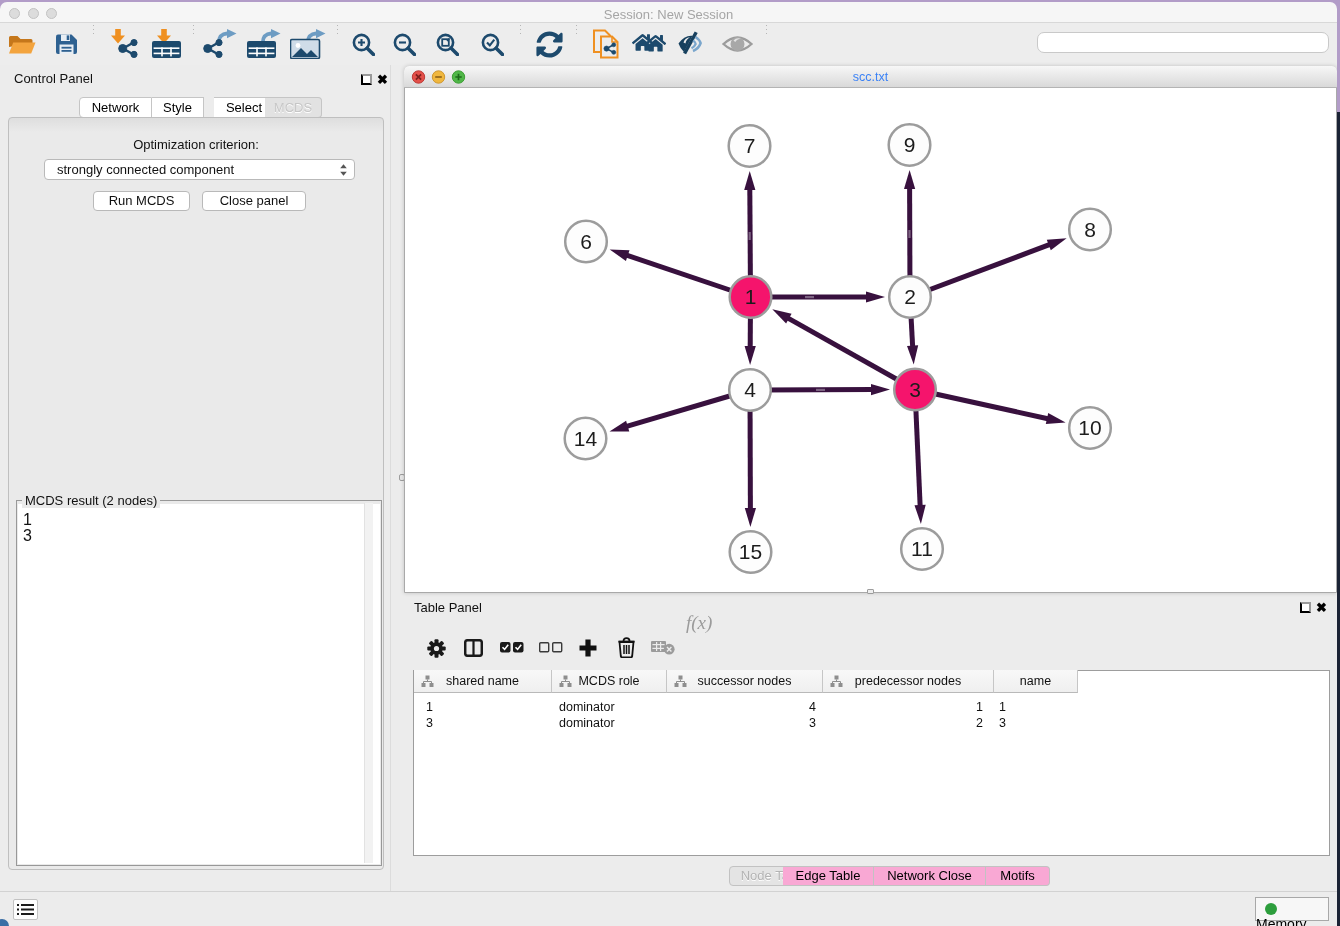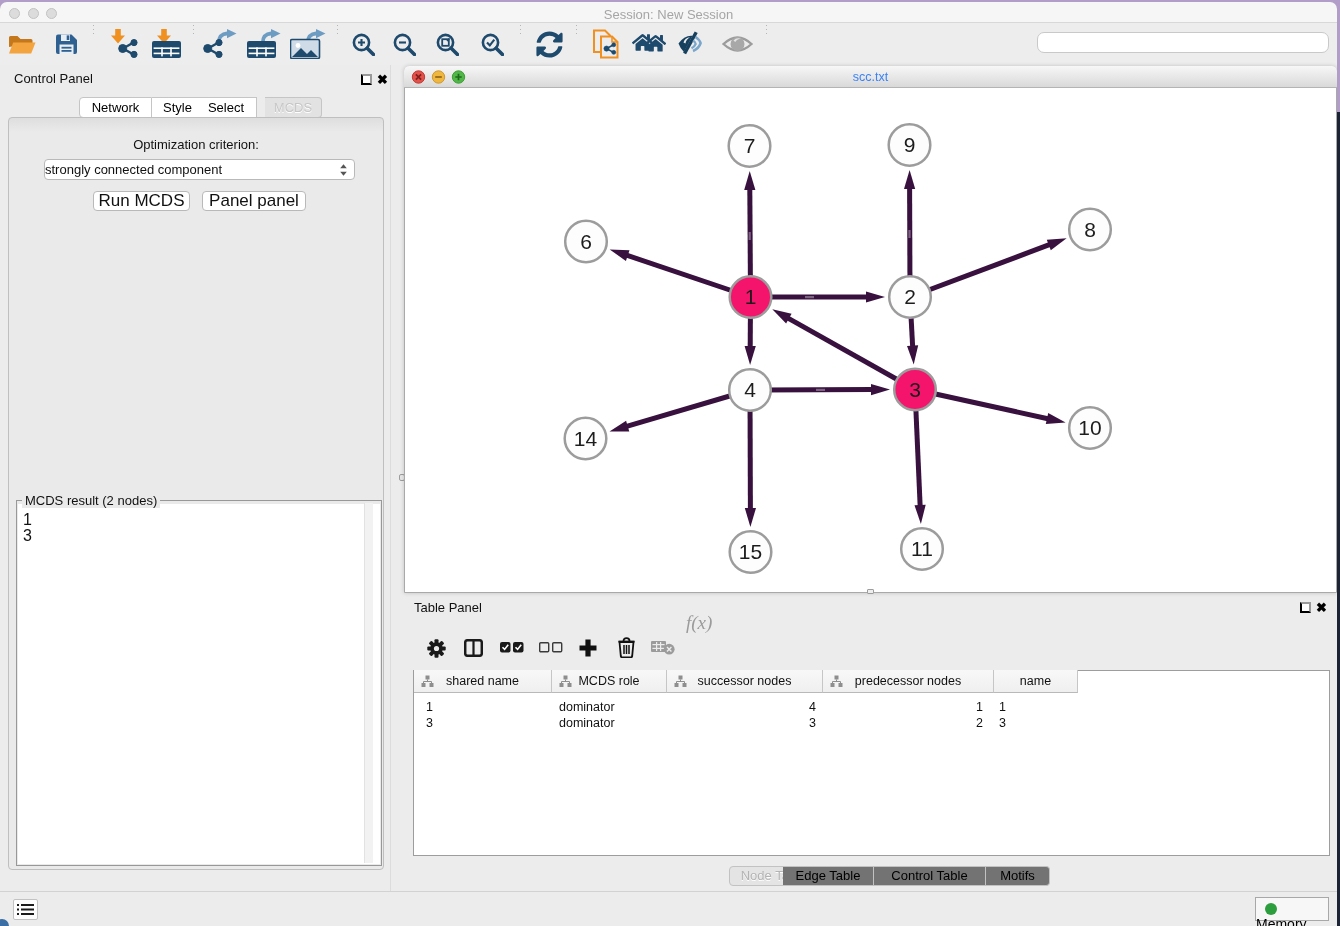--- a/index.html
+++ b/index.html
@@ -14,39 +14,39 @@
 #toolbar{position:absolute;left:0;top:23px;width:1337px;height:42px;background:#ededed;}
 .sep{position:absolute;top:5px;height:32px;width:1px;background-image:linear-gradient(#b5b5b5 28%,transparent 28%);background-size:1px 4px;}
 #searchbox{position:absolute;left:1037px;top:32px;width:292px;height:21px;background:#fff;border:1px solid #c9c9c9;border-radius:7px;}
 
 #cp-title{position:absolute;left:14px;top:71px;font-size:13px;color:#111;}
 .wicon-sq{position:absolute;width:11px;height:11px;border:2px solid #000;border-top:2px solid #9a9a9a;border-right:2px solid #9a9a9a;background:#fff;}
 .wicon-x{position:absolute;font-size:13px;font-weight:bold;color:#000;line-height:11px;}
 .tab{position:absolute;top:97px;height:21px;background:#fff;border:1px solid #c5c5c5;border-left:none;font-size:13px;color:#000;text-align:center;line-height:19px;}
 #tabpanel{position:absolute;left:8px;top:117px;width:376px;height:753px;border:1px solid #bfbfbf;border-radius:4px;background:linear-gradient(#dedede,#eaeaea 14px,#eaeaea);}
 #optlabel{position:absolute;left:0;top:137px;width:392px;text-align:center;font-size:13px;color:#111;}
-#combo{position:absolute;left:44px;top:159px;width:311px;height:21px;background:#fff;border:1px solid #b9b9b9;border-radius:4px;font-size:13px;color:#111;line-height:19px;}
-.btn{position:absolute;top:191px;height:20px;background:#fff;border:1px solid #b9b9b9;border-radius:4px;font-size:17px;color:#111;text-align:center;line-height:18px;}
+#combo{position:absolute;left:44px;top:159px;width:311px;height:21px;background:#fff;border:1px solid #b9b9b9;border-radius:4px;font-size:13px;color:#111;line-height:19px;padding-left:12px;}
+.btn{position:absolute;top:191px;height:20px;background:#fff;border:1px solid #b9b9b9;border-radius:4px;font-size:13px;color:#111;text-align:center;line-height:18px;}
 #groupbox{position:absolute;left:16px;top:500px;width:366px;height:366px;border:1px solid #989898;}
 #grouplabel{position:absolute;left:22px;top:493px;background:#eaeaea;padding:0 3px;font-size:13px;color:#111;}
 #grouptext{position:absolute;left:18px;top:504px;width:362px;height:360px;background:#fff;font-size:16px;color:#111;padding:8px 0 0 5px;line-height:15.5px;}
 #groupscroll{position:absolute;left:364px;top:503px;width:9px;height:360px;background:#f2f2f2;border-left:1px solid #e2e2e2;}
 #vsplit-handle{position:absolute;left:399px;top:474px;width:6px;height:7px;background:#e8e8e8;border:1px solid #9d9d9d;border-radius:2px;}
 
 #netwin{position:absolute;left:404px;top:66px;width:933px;height:527px;background:#fff;border:1px solid #a9a9a9;border-radius:5px 5px 0 0;box-shadow:0 0 4px rgba(0,0,0,0.18);}
 #nettitle{position:absolute;left:404px;top:66px;width:933px;height:22px;background:linear-gradient(#f7f7f7,#d9d9d9);border-bottom:1px solid #b4b4b4;border-radius:5px 5px 0 0;}
 #nettitletext{position:absolute;left:404px;top:70px;width:933px;text-align:center;font-size:12.5px;font-weight:normal;color:#3b82f6;}
 #hsplit-handle{position:absolute;left:867px;top:589px;width:7px;height:5px;background:#eee;border:1px solid #9d9d9d;border-radius:1px;}
 
 #tp-title{position:absolute;left:414px;top:600px;font-size:13px;color:#111;}
 #tptoolbar{position:absolute;left:404px;top:625px;width:933px;height:42px;}
 #tableview{position:absolute;left:413px;top:670px;width:917px;height:186px;background:#fff;border:1px solid #9d9d9d;}
 .th{position:absolute;top:0;height:23px;background:linear-gradient(#f8f8f8,#efefef);border-right:1px solid #c6c6c6;border-bottom:1px solid #b9b9b9;font-size:12.5px;color:#111;text-align:center;line-height:23px;}
 .td{position:absolute;font-size:12.5px;color:#111;height:16px;line-height:16px;}
-.btab{position:absolute;top:866px;height:20px;border:1px solid #c2c2c2;border-left:none;background:#737373;font-size:13px;color:#000;text-align:center;line-height:18px;}
+.btab{position:absolute;top:866px;height:20px;border:1px solid #c2c2c2;border-left:none;background:#f9a8d4;font-size:13px;color:#000;text-align:center;line-height:18px;}
 
 #statusbar{position:absolute;left:0;top:891px;width:1337px;height:35px;background:#ececec;border-top:1px solid #d2d2d2;}
 #listbtn{position:absolute;left:13px;top:899px;width:25px;height:21px;background:#fdfdfd;border:1px solid #c2c2c2;border-radius:2px;}
 #membtn{position:absolute;left:1255px;top:897px;width:74px;height:24px;background:#f7f7f7;border:1px solid #a8a8a8;font-size:14px;color:#000;}
 </style></head>
 <body>
 <div id="purpletop"></div>
 <div id="purpleright"></div>
 <div id="darkright"></div>
 <div id="win"></div>
@@ -192,29 +192,29 @@
     <circle cx="5.6" cy="5.6" r="4.3" fill="none" stroke="#6e6e6e" stroke-width="1.5"></circle>
     <line x1="8.9" y1="8.9" x2="12.6" y2="12.6" stroke="#6e6e6e" stroke-width="1.5"></line>
   </svg>
 <div id="searchbox"></div>
 
 <div id="cp-title">Control Panel</div>
 <div class="wicon-sq" style="left:361px;top:74px;"></div>
 <div class="wicon-x" style="left:377px;top:74px;">✖</div>
 <div class="tab" style="left:79px;width:73px;border-left:1px solid #c5c5c5;border-radius:4px 0 0 4px;">Network</div>
 <div class="tab" style="left:152px;width:52px;">Style</div>
-<div class="tab" style="left:196px;width:61px;">Select</div>
+<div class="tab" style="left:214px;width:61px;">Select</div>
 <div class="tab" style="left:265px;width:57px;background:#e2e2e2;border-radius:0 4px 4px 0;color:#c6c6c6;text-shadow:0 1px 0 #fff;">MCDS</div>
 <div id="tabpanel"></div>
 <div id="optlabel">Optimization criterion:</div>
 <div id="combo">strongly connected component<svg style="position:absolute;right:6px;top:3px;" width="9" height="14" viewBox="0 0 9 14">
       <path d="M1.2 5.2 L4.5 1.2 L7.8 5.2 Z M1.2 8.8 L4.5 12.8 L7.8 8.8 Z" fill="#555"></path>
     </svg></div>
 <div class="btn" style="left:93px;width:97px;">Run MCDS</div>
-<div class="btn" style="left:202px;width:104px;">Panel panel</div>
+<div class="btn" style="left:202px;width:104px;">Close panel</div>
 <div id="groupbox"></div>
 <div id="grouptext">1<br>3</div>
 <div id="groupscroll"></div>
 <div id="grouplabel">MCDS result (2 nodes)</div>
 <div class="abs" style="left:390px;top:65px;width:1px;height:826px;background:#dcdcdc;"></div>
 <div id="vsplit-handle"></div>
 
 <div id="netwin"></div>
 <div id="nettitle"></div>
 <svg class="abs" style="left:410px;top:69px;" width="56" height="16" viewBox="0 0 56 16">
@@ -379,21 +379,21 @@
     <div class="td" style="left:586px;top:29px;">1</div>
     <div class="td" style="left:13px;top:45px;">3</div>
     <div class="td" style="left:146px;top:45px;">dominator</div>
     <div class="td" style="left:254px;top:45px;width:149px;text-align:right;">3</div>
     <div class="td" style="left:410px;top:45px;width:160px;text-align:right;">2</div>
     <div class="td" style="left:586px;top:45px;">3</div>
   </div>
 
 <div class="btab" style="left:694px;width:89px;border-left:1px solid #c2c2c2;border-radius:4px 0 0 4px;background:#e4e4e4;color:#b3b3b3;text-shadow:0 1px 0 #fff;margin-left:35px;">Node Table</div>
 <div class="btab" style="left:783px;width:91px;">Edge Table</div>
-<div class="btab" style="left:874px;width:112px;">Control Table</div>
+<div class="btab" style="left:874px;width:112px;">Network Close</div>
 <div class="btab" style="left:986px;width:64px;border-radius:0 4px 4px 0;">Motifs</div>
 
 <div id="statusbar"></div>
 <div id="listbtn"></div>
 <svg class="abs" style="left:17px;top:903px;" width="17" height="13" viewBox="0 0 17 13">
     <g fill="#1a1a1a">
       <rect x="0" y="1" width="2" height="2"></rect>
       <rect x="4" y="1" width="13" height="2"></rect>
       <rect x="0" y="5.5" width="2" height="2"></rect>
       <rect x="4" y="5.5" width="13" height="2"></rect>

